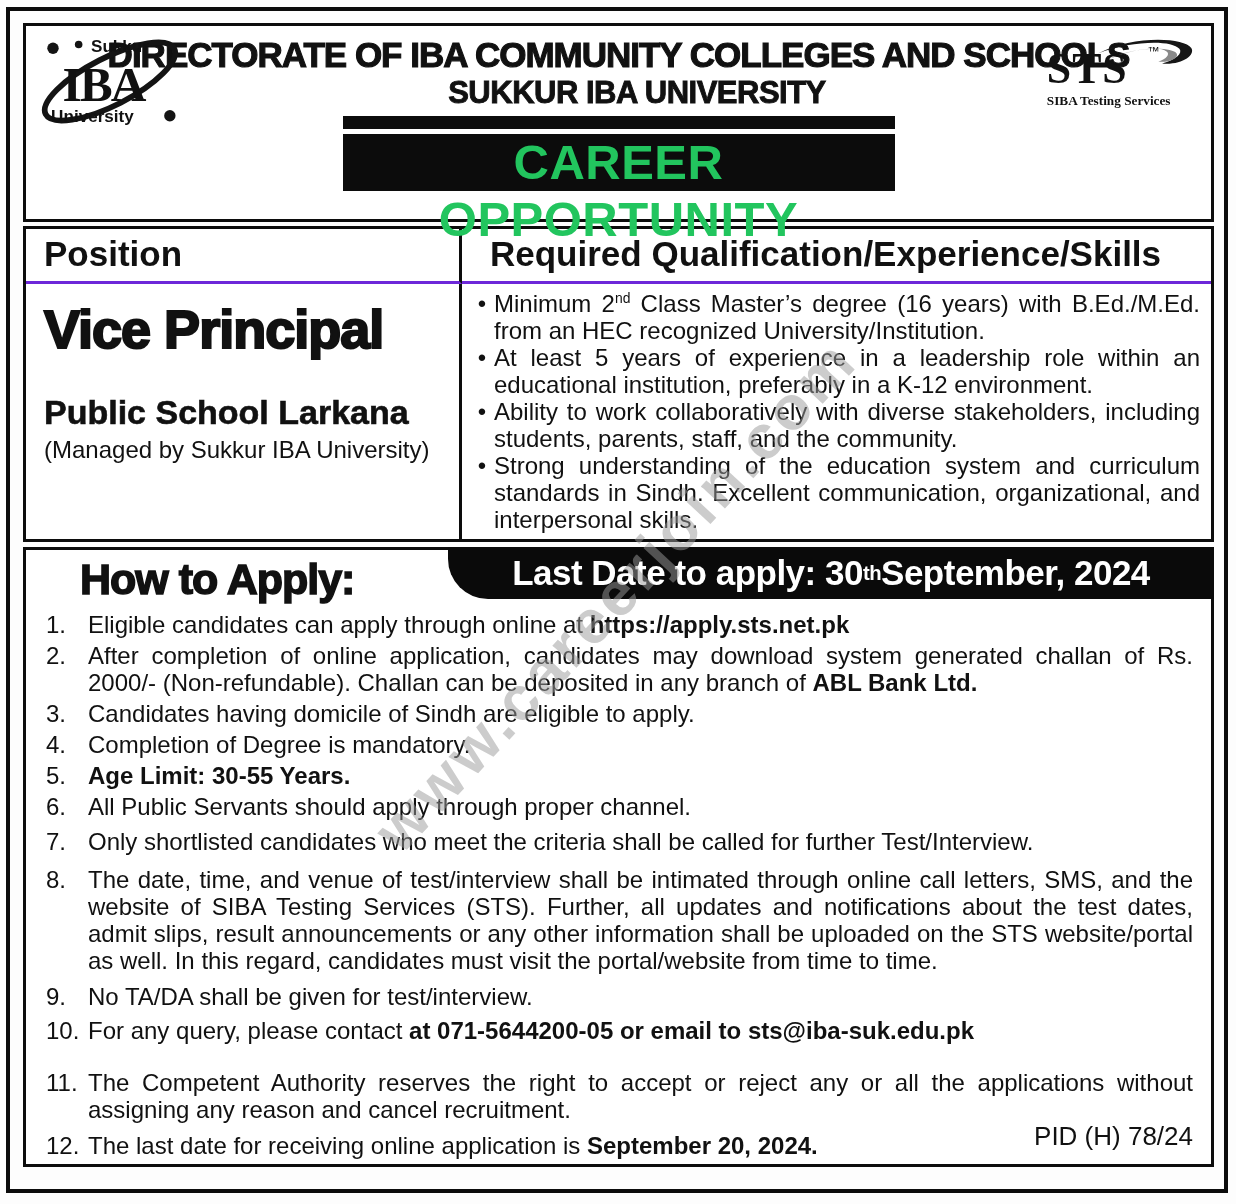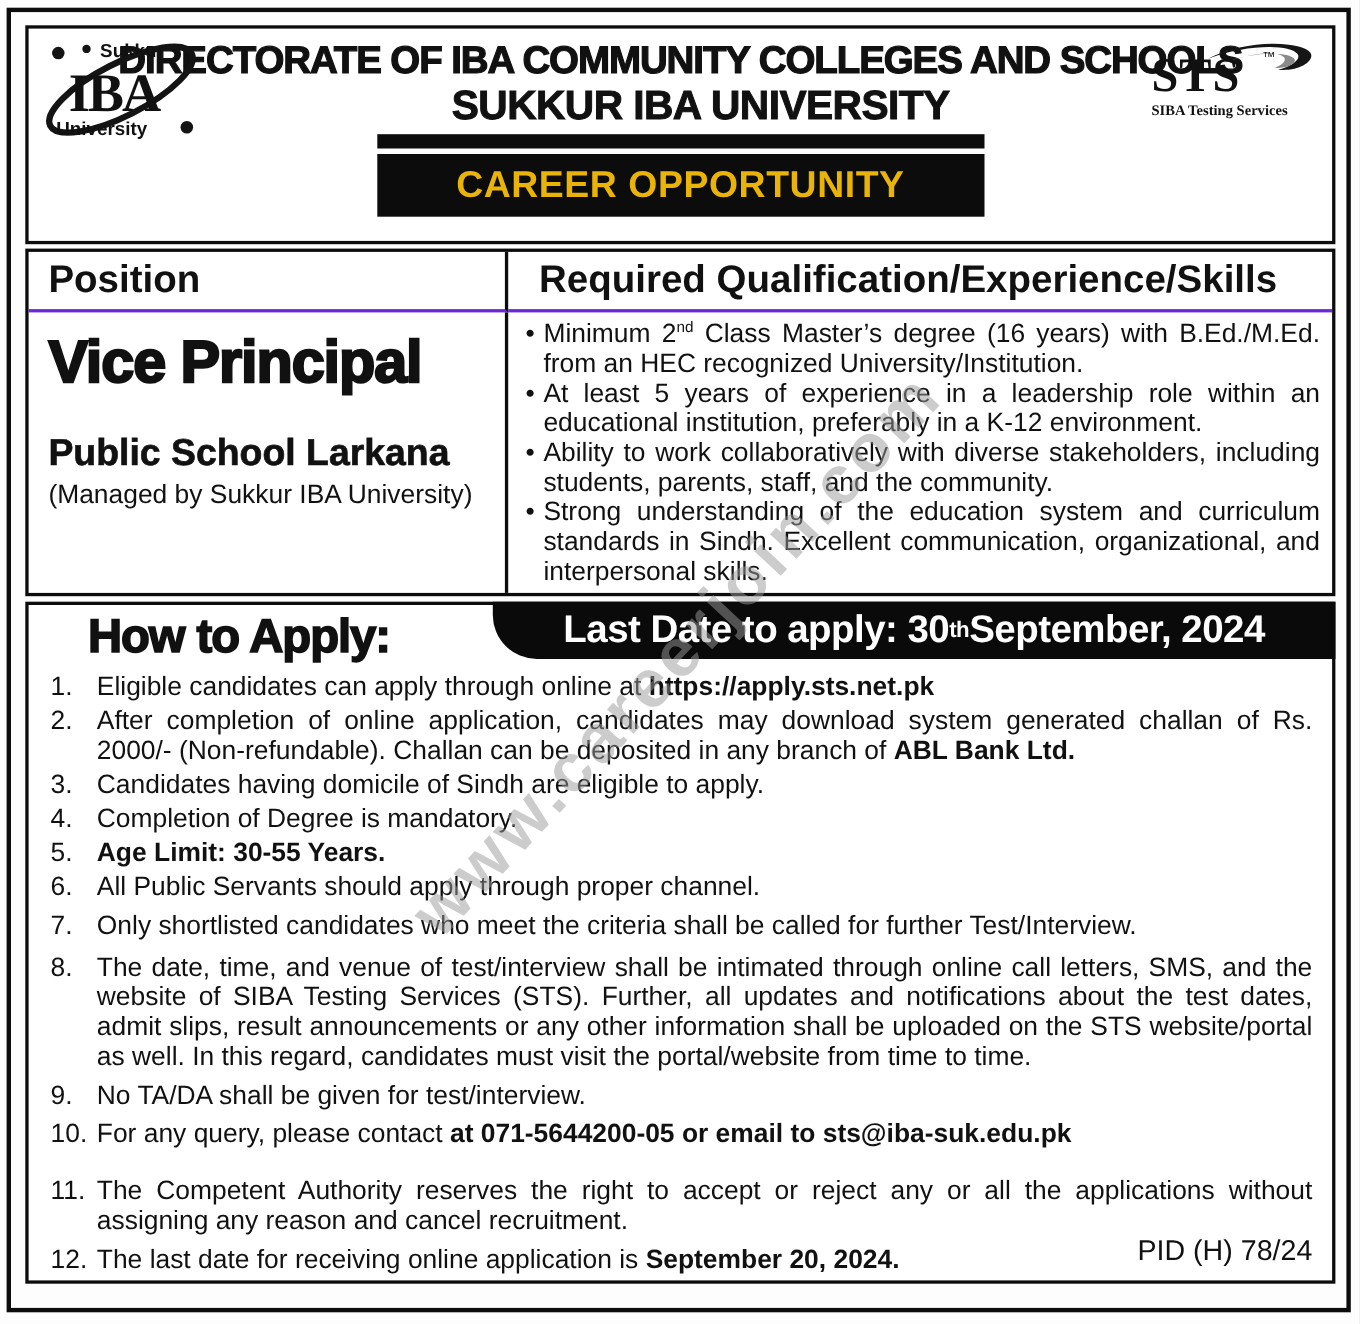--- a/index.html
+++ b/index.html
@@ -14,30 +14,30 @@
   }
   .box { border:3px solid #0c0c0c; box-sizing:border-box; background:#fff; }
 
   
   .header-box { position:relative; height:199px; text-align:center; }
   .org1 {
     margin-top:10px; font-size:35px; font-weight:bold; letter-spacing:-1px;
     -webkit-text-stroke:1.1px #111; line-height:1.1;
   }
   .org2 {
-    font-size:37px; font-weight:bold; letter-spacing:-0.5px;
+    font-size:31px; font-weight:bold; letter-spacing:-0.5px;
     -webkit-text-stroke:0.9px #111; line-height:1.1; margin-top:1px;padding-left:37px;
   }
   .iba-logo { position:absolute; left:8px; top:6px; }
   .sts-logo { position:absolute; right:6px; top:8px; }
   .career-banner { width:552px; margin:6px auto 0; }
   .cb-bar { height:13px; background:#0c0c0c; }
   .cb-main {
-    margin-top:5px; background:#0c0c0c; color:#eab308; height:57px; line-height:57px;
-    font-size:34px; font-weight:bold; text-align:center; letter-spacing:0.5px;
+    margin-top:5px; background:#0c0c0c; color:#22c55e; height:57px; line-height:57px;
+    font-size:49px; font-weight:bold; text-align:center; letter-spacing:0.5px;
   }
 
   
   .intro-box { margin-top:5px; padding:5px 13px; font-size:25px; line-height:30px; height:43px; }
 
   
   .table-box { margin-top:4px; display:grid; grid-template-columns:436px 1fr; }
   .cell { box-sizing:border-box; }
   .col1 { border-right:3px solid #0c0c0c; }
   .thead { border-bottom:3px solid #6d28d9; font-weight:bold; font-size:35px; padding:5px 16px 7px 18px; }

